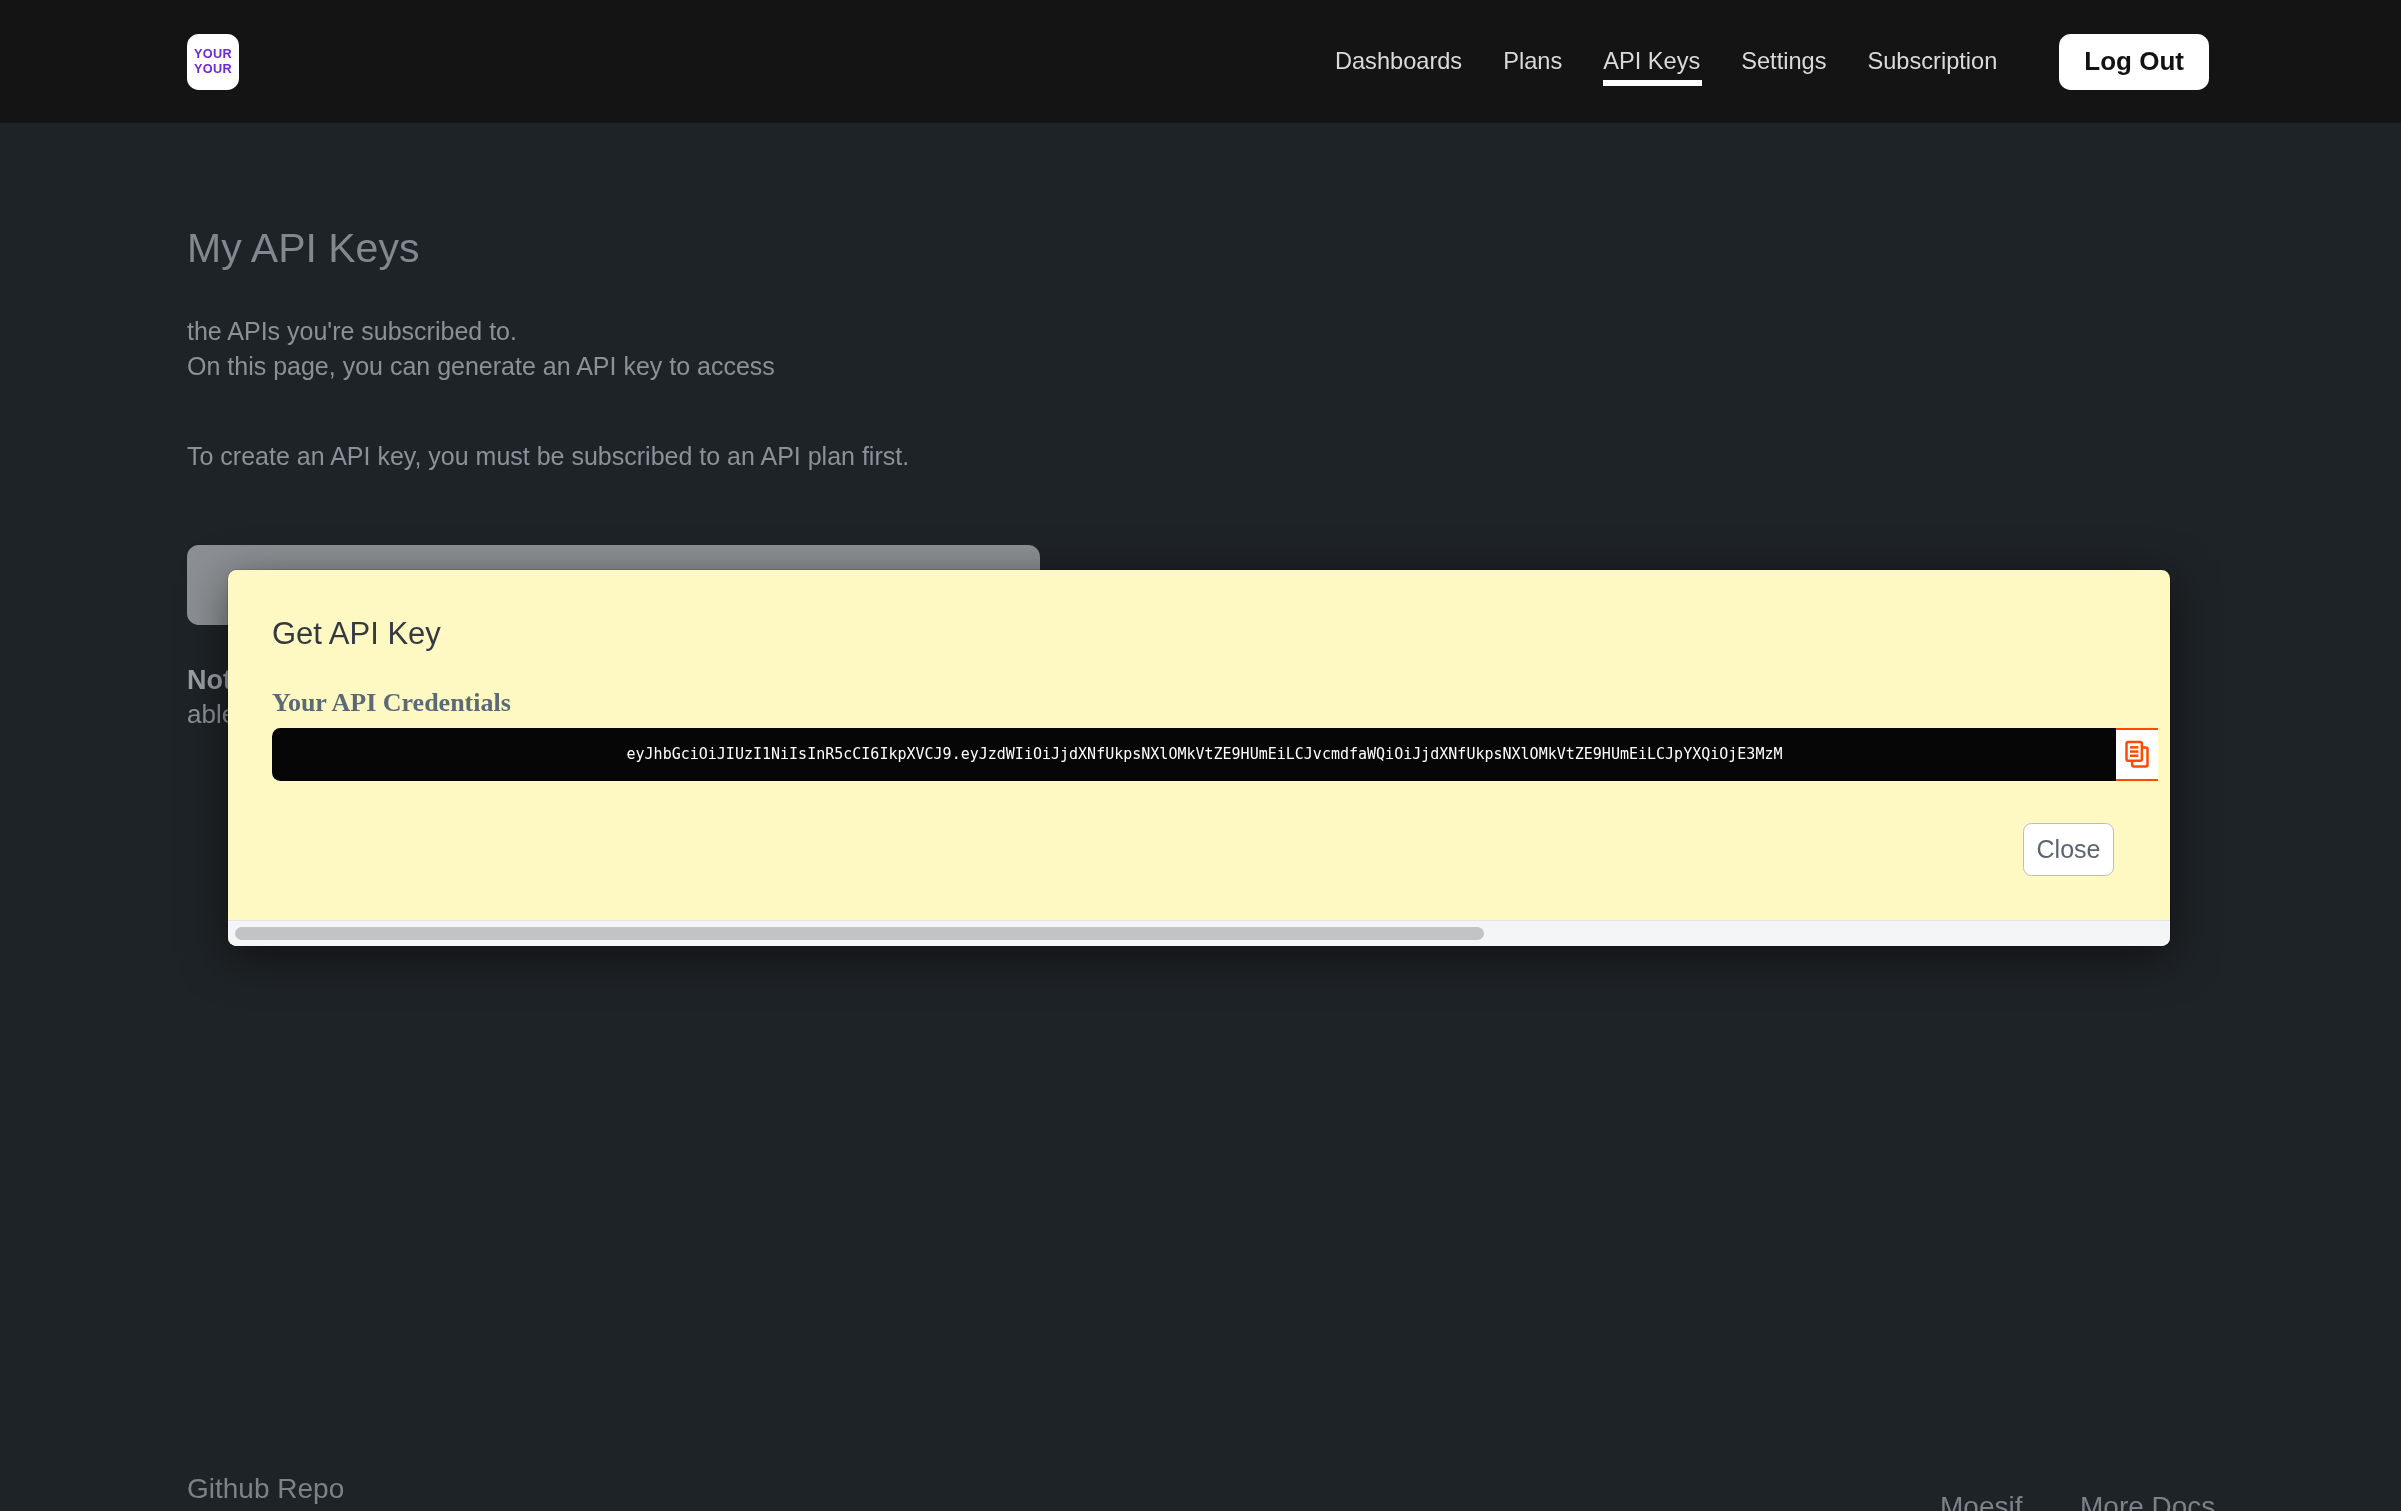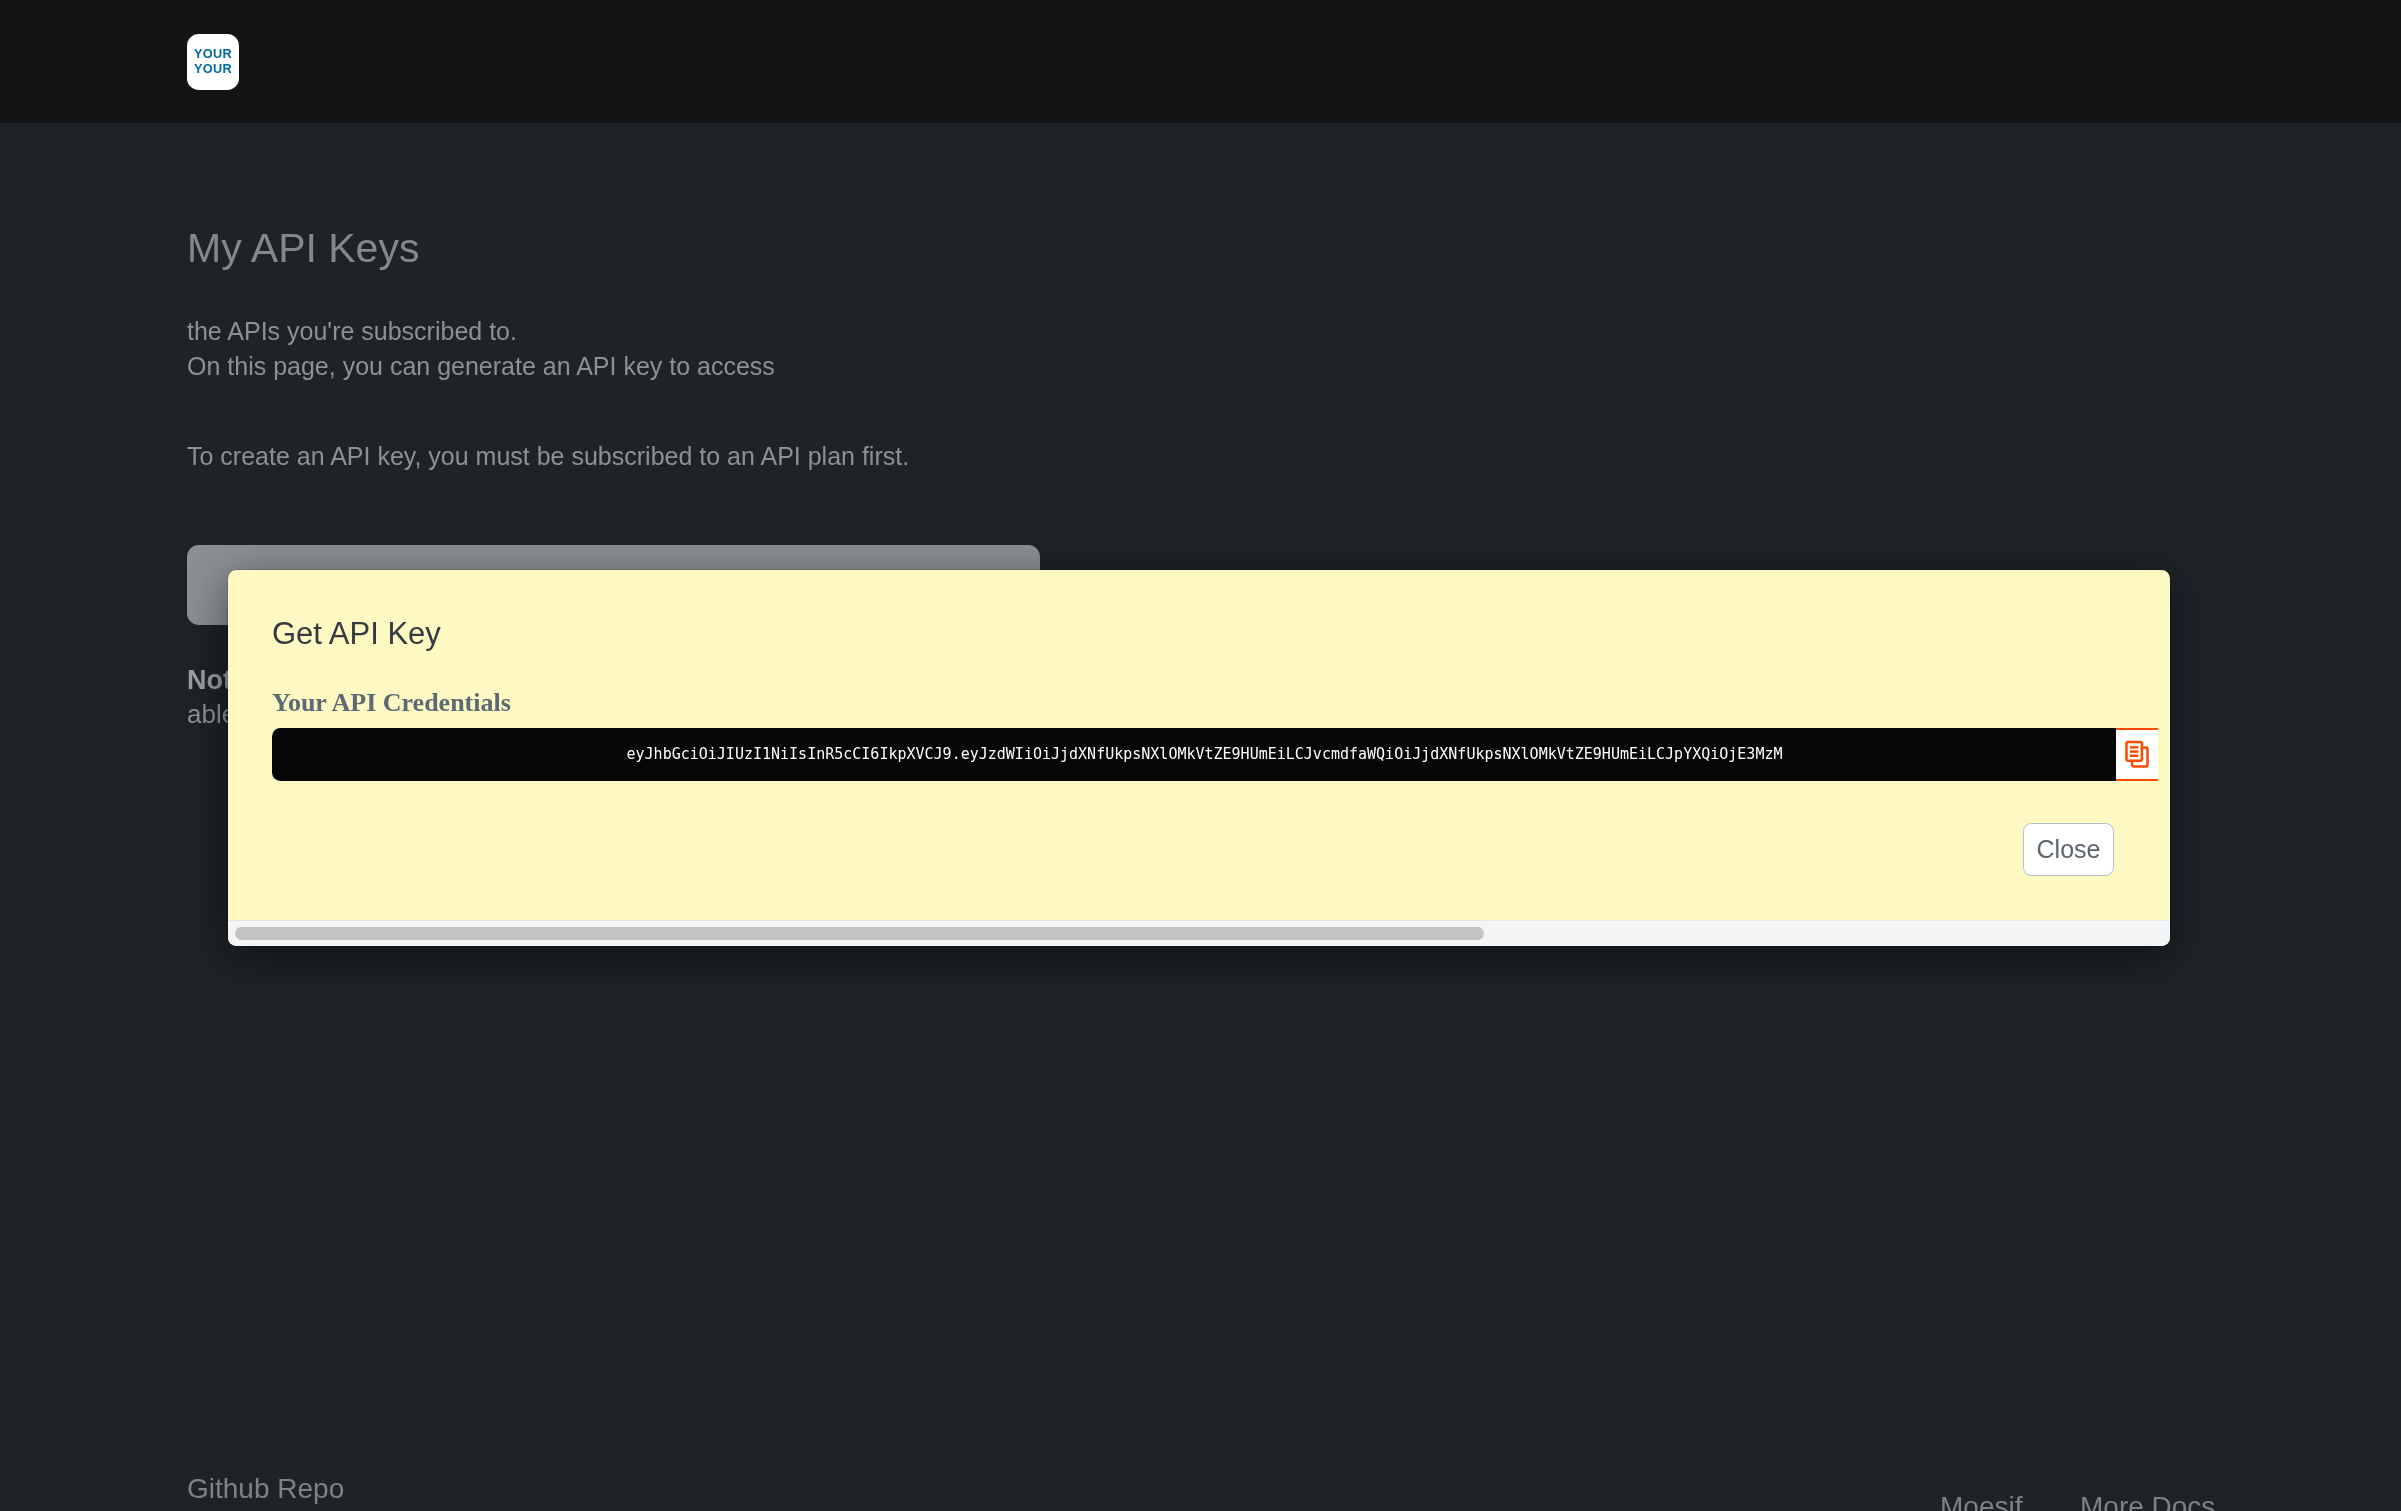--- a/index.html
+++ b/index.html
@@ -13,21 +13,21 @@
   
   .navbar {
     position:absolute; top:0; left:0; width:2401px; height:123px;
     background:#141415;
     display:flex; align-items:center;
     padding:0 192px 0 187px;
   }
   .logo {
     width:52px; height:56px; background:#ffffff; border-radius:11.8px;
     display:flex; flex-direction:column; align-items:center; justify-content:center;
-    color:#0369a1; font-weight:bold; font-size:12.7px; line-height:14.4px;
+    color:#6d28d9; font-weight:bold; font-size:12.7px; line-height:14.4px;
     letter-spacing:0.3px; cursor:pointer; flex:0 0 auto;
   }
   .nav-links { margin-left:auto; display:flex; align-items:center; gap:41px; }
   .nav-link {
     color:#d9dadb; font-size:23.6px; line-height:27px;
     position:relative; cursor:pointer; white-space:nowrap;
   }
   .nav-link.active::after {
     content:""; position:absolute; left:0; right:-1.7px; bottom:-11px;
     height:5.9px; background:#ffffff;
@@ -123,20 +123,28 @@
   }
 </style>
 </head>
 <body>
 
 <nav class="navbar">
   <div class="logo">
     <span>YOUR</span>
     <span>YOUR</span>
   </div>
+  <div class="nav-links">
+    <a class="nav-link">Dashboards</a>
+    <a class="nav-link">Plans</a>
+    <a class="nav-link active">API Keys</a>
+    <a class="nav-link">Settings</a>
+    <a class="nav-link">Subscription</a>
+    <button class="logout-btn">Log Out</button>
+  </div>
 </nav>
 
 <h1 class="page-title">My API Keys</h1>
 
 <p class="intro-text">
   <span>the APIs you're subscribed to.</span>
   <span>On this page, you can generate an API key to access</span>
 </p>
 
 <p class="subscribe-note">To create an API key, you must be subscribed to an API plan first.</p>

